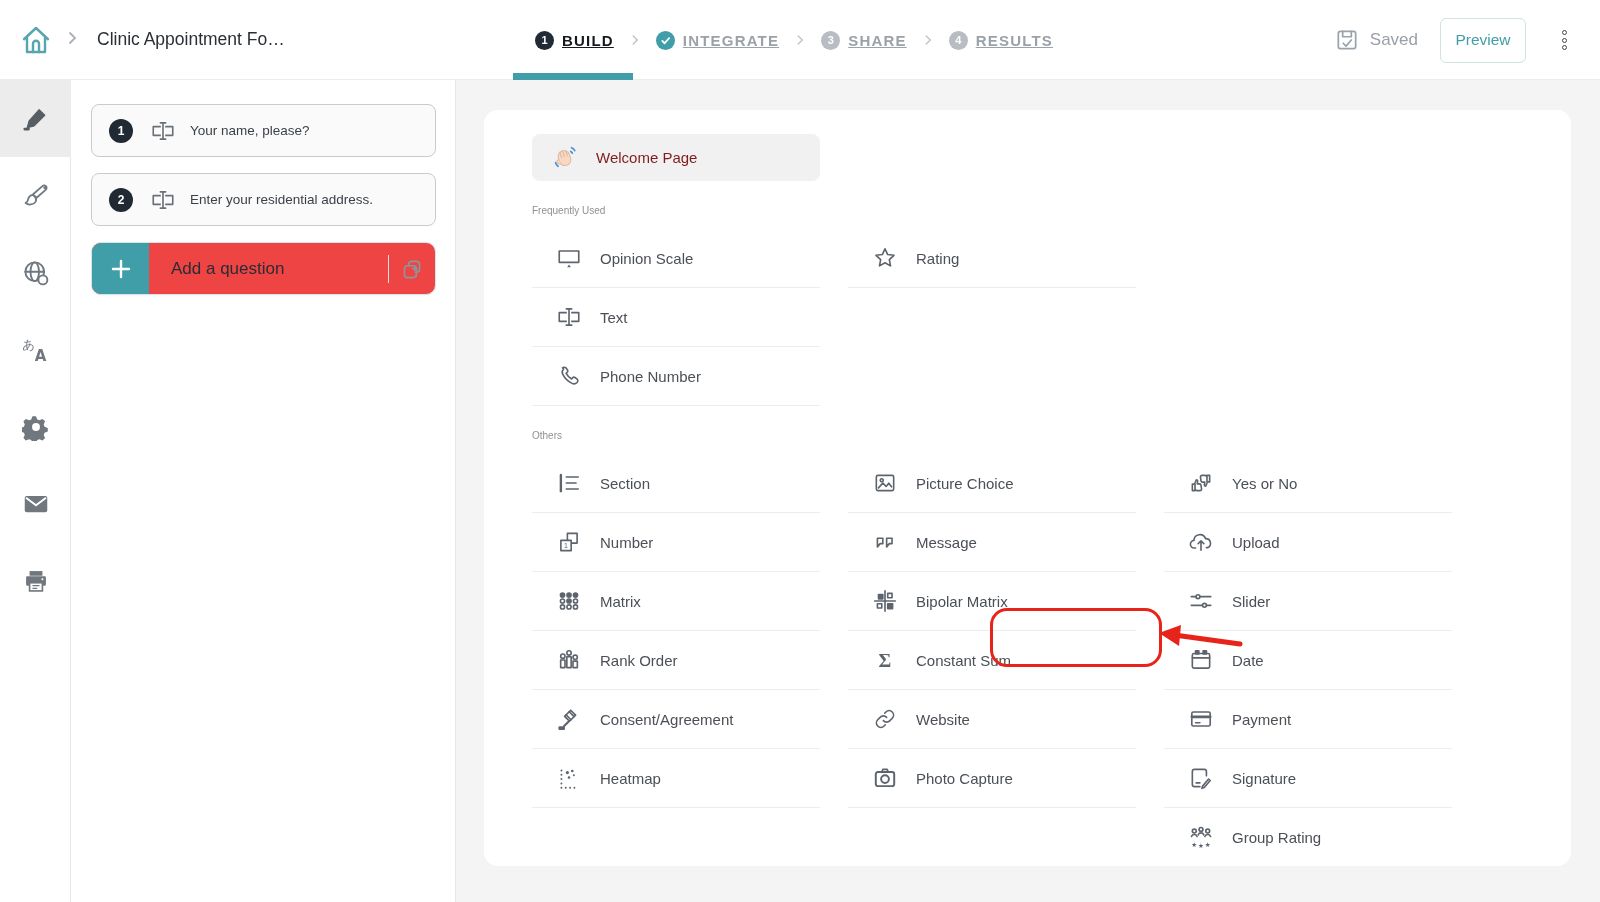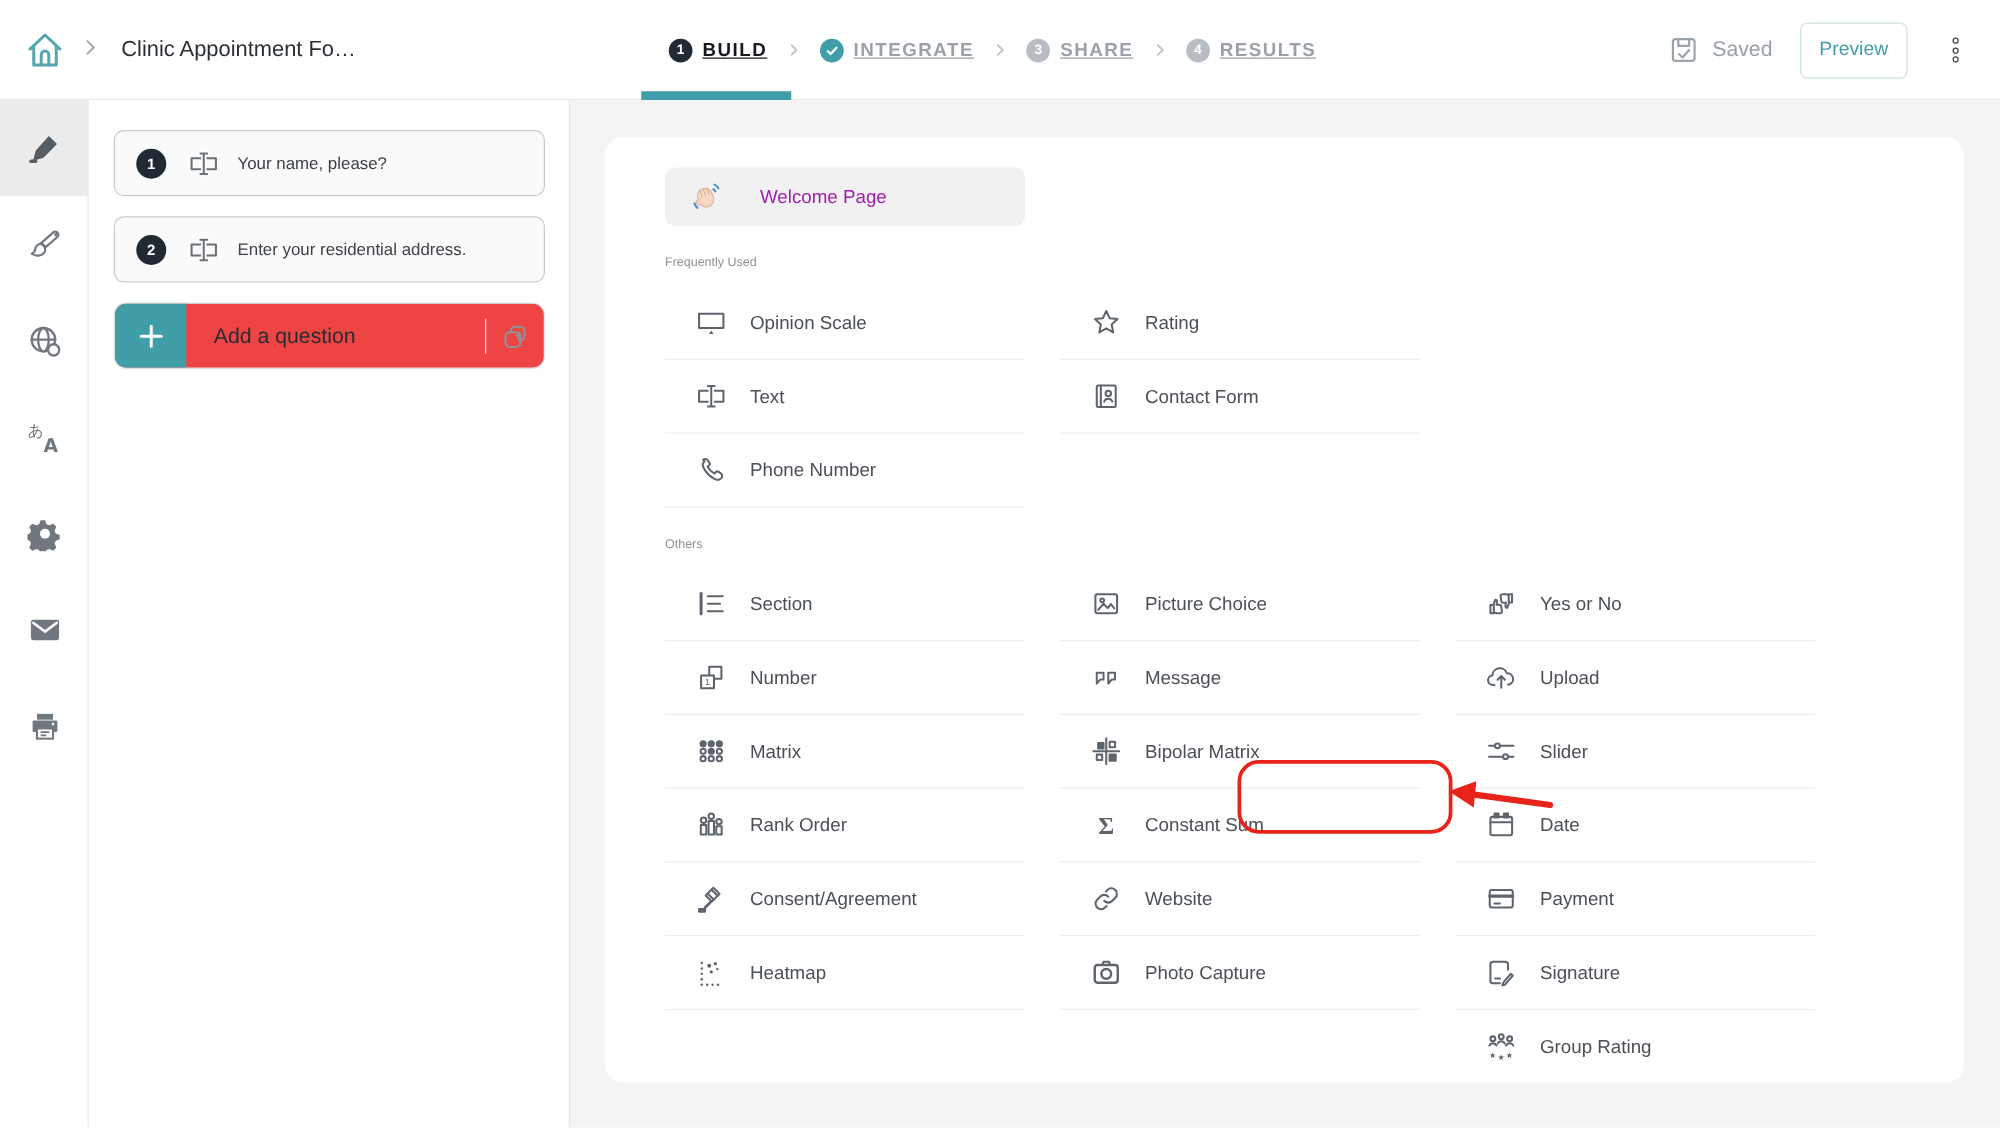--- a/index.html
+++ b/index.html
@@ -59,21 +59,21 @@
   .add-divider { width:1px; height:28px; background:#e3e3e5; }
   .add-copy { width:46px; display:flex; align-items:center; justify-content:center; color:#8d949a; cursor:pointer; }
 
   
   .main { position:absolute; left:456px; top:80px; right:0; bottom:0; background:#f4f4f4; }
   .card { position:absolute; left:28px; top:30px; width:1087px; height:756px; background:#fff;
     border-radius:14px; padding:24px 48px 0 48px; overflow:hidden; }
   .welcome-row { width:288px; height:47px; background:#f1f1f2; border-radius:8px; display:flex;
     align-items:center; cursor:pointer; }
   .welcome-row .wicon { margin-left:18px; display:flex; }
-  .welcome-row .wlabel { margin-left:28px; font-size:15px; color:#a21caf; }
+  .welcome-row .wlabel { margin-left:16px; font-size:15px; color:#7f1d1d; }
   .section-title { margin-top:24px; font-size:10px; color:#908f95; }
   .grid { margin-top:13px; display:grid; grid-template-columns:288px 288px 288px; column-gap:28px; align-items:start; }
   .gcol { display:flex; flex-direction:column; }
   .gitem { height:59px; display:flex; align-items:center; border-bottom:1px solid var(--line); cursor:pointer; }
   .gitem .gicon { margin-left:24px; width:26px; display:flex; justify-content:center; color:var(--icon); }
   .gitem .glabel { margin-left:18px; font-size:15px; color:#4b5057; }
 
   
   .hl-box { position:absolute; left:534px; top:528px; width:172px; height:59px;
     border:3.5px solid var(--red); border-radius:17px; pointer-events:none; z-index:6; }
@@ -330,33 +330,20 @@
             <div class="gitem">
               <span class="gicon">
                 <span class="icon">
                   <svg width="26" height="26" viewBox="0 0 24 24" fill="none" stroke="currentColor" stroke-width="1.5" stroke-linecap="round" stroke-linejoin="round">
                     <path d="M12 3.5 l2.5 5.3 5.8 .7 -4.3 4 1.1 5.8 -5.1 -2.9 -5.1 2.9 1.1 -5.8 -4.3 -4 5.8 -.7 z"></path>
                   </svg>
                 </span>
               </span>
               <span class="glabel">Rating</span>
             </div>
-            <div class="gitem">
-              <span class="gicon">
-                <span class="icon">
-                  <svg width="26" height="26" viewBox="0 0 24 24" fill="none" stroke="currentColor" stroke-width="1.5" stroke-linecap="round" stroke-linejoin="round">
-                    <rect x="5" y="4" width="14" height="16" rx="1"></rect>
-                    <path d="M8 4 v16"></path>
-                    <circle cx="13.5" cy="10" r="2"></circle>
-                    <path d="M10.5 16 a3.2 3.2 0 0 1 6 0"></path>
-                  </svg>
-                </span>
-              </span>
-              <span class="glabel">Contact Form</span>
-            </div>
           </div>
         </div>
         <div class="section-title">Others</div>
         <div class="grid">
           <div class="gcol">
             <div class="gitem">
               <span class="gicon">
                 <span class="icon">
                   <svg width="26" height="26" viewBox="0 0 24 24" fill="none" stroke="currentColor" stroke-width="1.5" stroke-linecap="round" stroke-linejoin="round">
                     <path d="M4.5 4.5 v15" stroke-width="2.2"></path>

